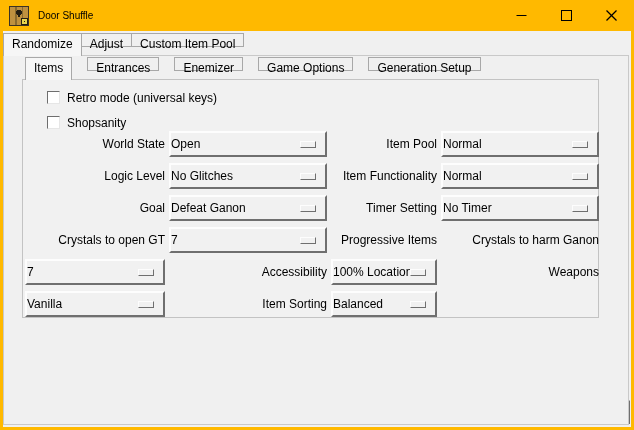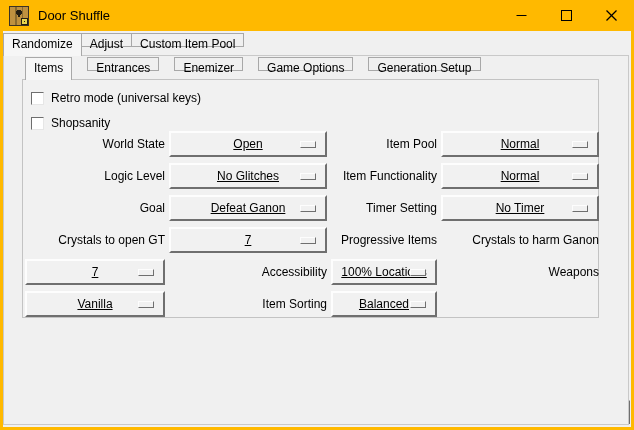--- a/index.html
+++ b/index.html
@@ -5,21 +5,21 @@
   html,body { margin:0; padding:0; background:#555; }
   .window {
     position:relative; width:634px; height:430px; margin:0 auto;
     background:var(--accent,#ffb900);
     font-family:"Liberation Sans", sans-serif; font-size:12px; color:#000;
     overflow:hidden;
   }
   
   .titlebar { position:absolute; left:0; top:0; width:100%; height:31px; display:flex; align-items:center; }
   .app-icon { width:20px; height:20px; margin-left:9px; flex:0 0 auto; }
-  .title-text { margin-left:9px; font-size:13px; white-space:nowrap; }
+  .title-text { margin-left:9px; font-size:10px; white-space:nowrap; }
   .win-controls { margin-left:auto; display:flex; height:100%; }
   .win-btn { width:45px; height:100%; display:flex; align-items:center; justify-content:center; cursor:default; }
   
   .content { position:absolute; left:3px; top:31px; width:628px; height:396px; background:#f0f0f0; }
   
   .tab-row { position:absolute; display:flex; align-items:flex-start; z-index:3; }
   .outer-tabs { left:0; top:2px;border-radius:9px; }
   .inner-tabs { left:22px; top:26px;gap:16px; }
   .tab {
     box-sizing:border-box; height:14px; line-height:20px; padding:0 8px;
@@ -28,38 +28,38 @@
   .tab.selected { height:23px; background:#f6f6f6; border-bottom:none; z-index:4; position:relative; }
   .outer-pane {
     position:absolute; left:0; top:24px; width:626px; height:370px;
     border:1px solid #c9c9c9; background:#f0f0f0; z-index:1; box-sizing:border-box;
   }
   .inner-pane {
     position:absolute; left:19px; top:48px; width:577px; height:239px;
     border:1px solid #c3c3c3; background:#f1f1f1; z-index:2; box-sizing:border-box;
   }
   
-  .check-row { position:absolute; left:8px; display:flex; align-items:center; gap:7px; height:14px; }
+  .check-row { position:absolute; left:24px; display:flex; gap:7px; height:14px; }
   .checkbox {
     width:11px; height:11px; background:#fff; flex:0 0 auto;
     border:1px solid; border-color:#6e6e6e #e6e6e6 #e6e6e6 #6e6e6e;
   }
   
   .options-grid {
     position:absolute; left:2px; top:51px;
     display:grid; grid-template-columns:140px 158px 106px 158px;
     column-gap:4px; row-gap:6px; grid-auto-rows:26px;
   }
   .opt-label { text-align:right; line-height:26px; white-space:nowrap; overflow:visible; }
   .raised {
     box-sizing:border-box; background:#f1f1f1;
     border:2px solid; border-color:#fdfdfd #6f6f6f #6f6f6f #fdfdfd;
   }
   .opt-menu { position:relative; display:flex; align-items:center; cursor:default; }
-  .opt-value { flex:1; text-align:center; line-height:22px; white-space:nowrap;text-decoration:underline; }
+  .opt-value { flex:1; line-height:22px; white-space:nowrap; }
   .menu-indicator {
     position:absolute; right:9px; top:8px; width:16px; height:7px;
     box-sizing:border-box; background:#f1f1f1;
     border:1px solid; border-color:#fdfdfd #6f6f6f #6f6f6f #fdfdfd;
   }
   
   .b-label { position:absolute; line-height:21px; white-space:nowrap; }
   .entry {
     position:absolute; box-sizing:border-box; background:#fff;
     border:1px solid; border-color:#686868 #dcdcdc #dcdcdc #686868;

